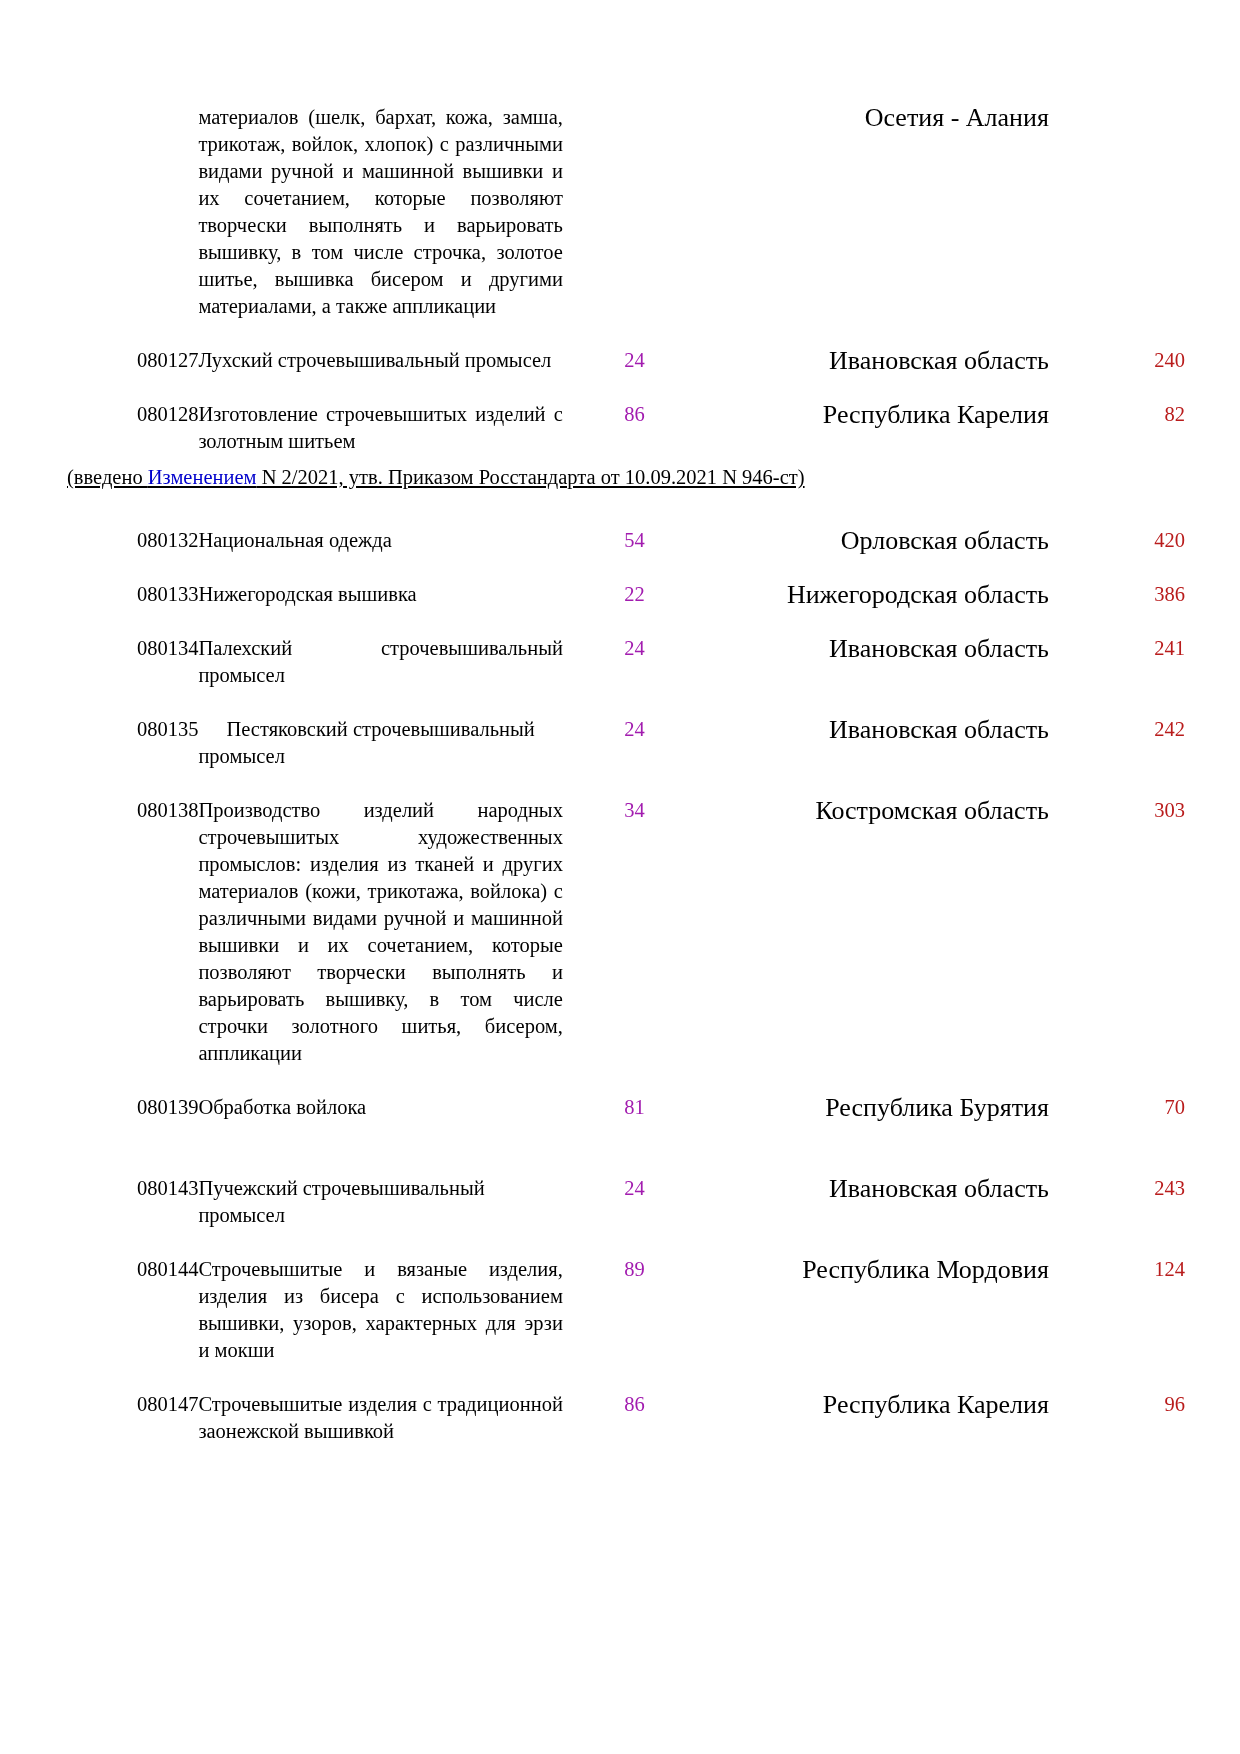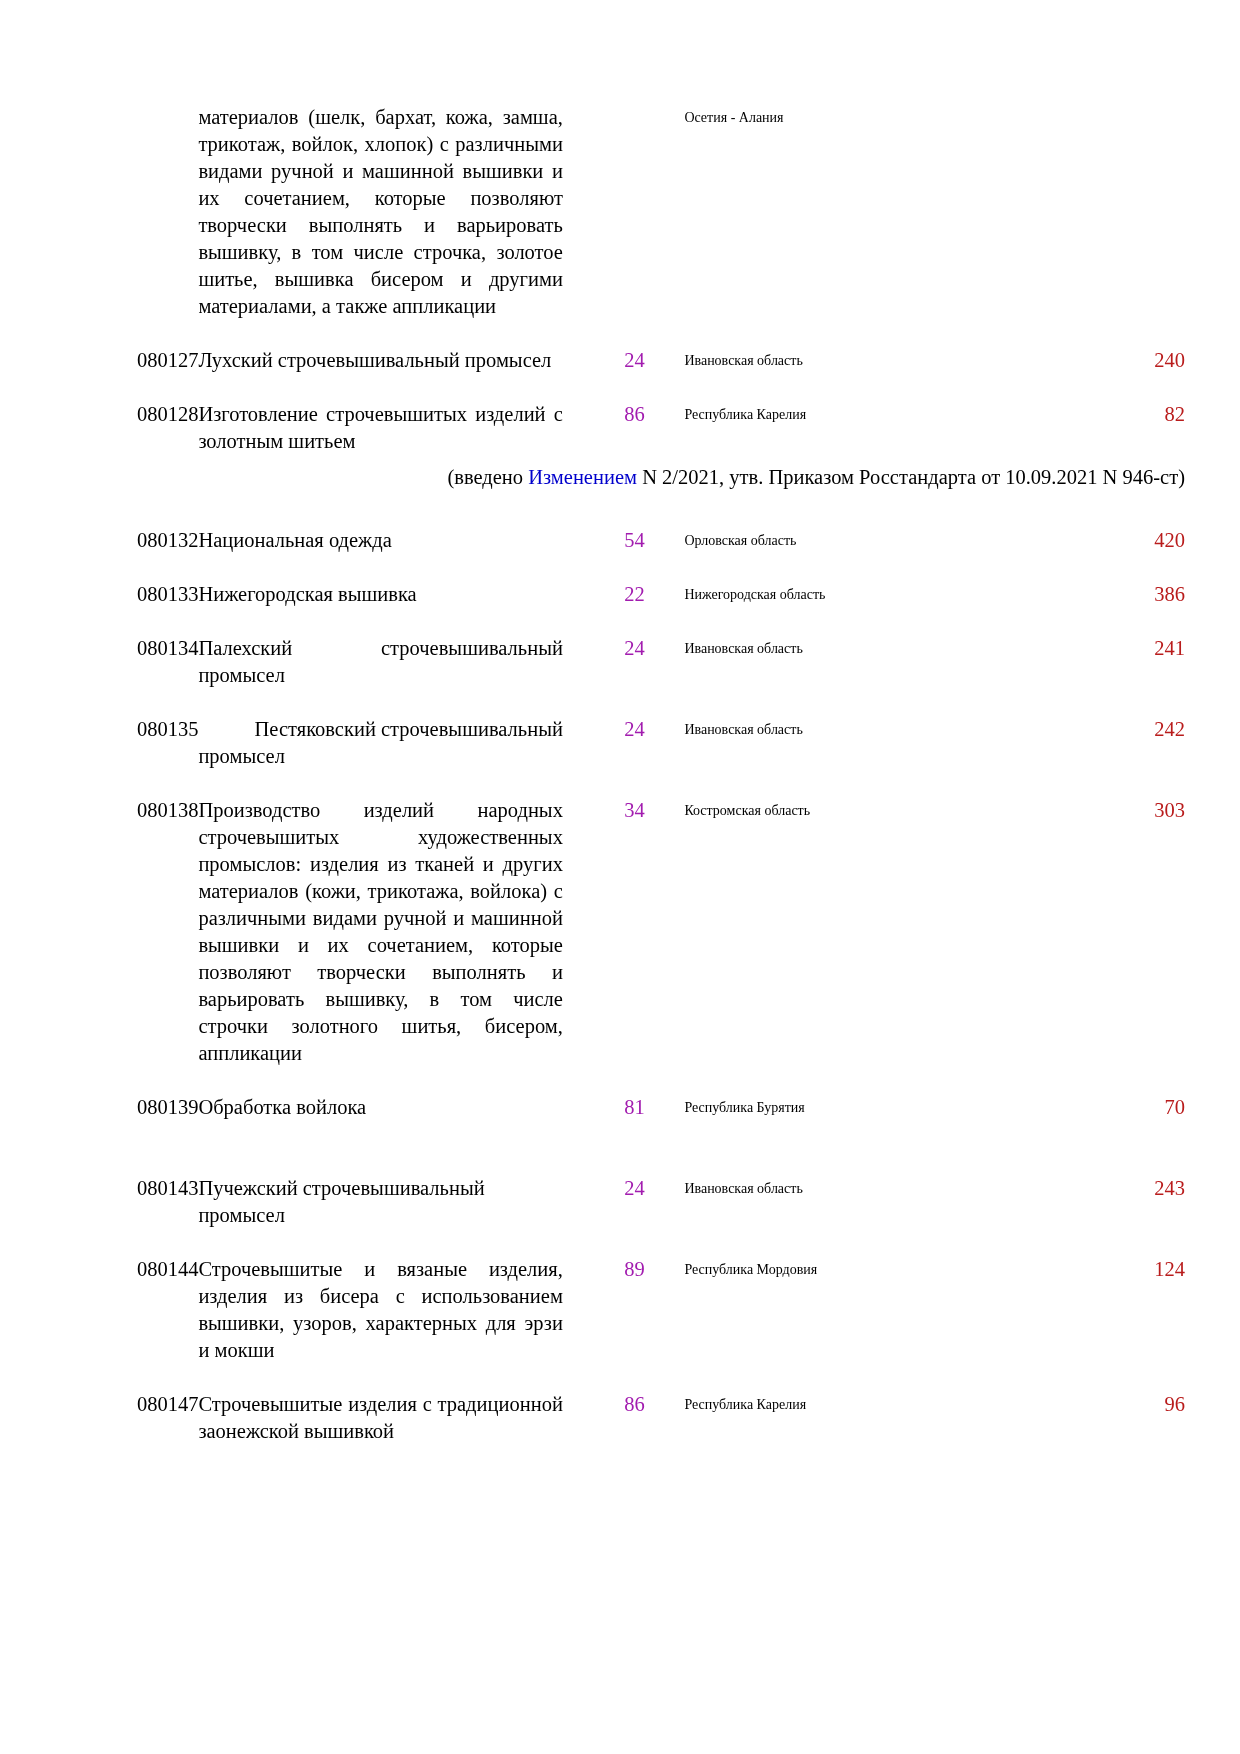--- a/index.html
+++ b/index.html
@@ -56,39 +56,40 @@
     line-height: 27px;
     hyphens: none;
   }
   .cell-reg {
     text-align: center;
     font-size: 20.5px;
     line-height: 27px;
     color: #a21caf;
   }
   .cell-region {
-    text-align: left;
-    font-size: 14px;
+    text-align: right;
+    font-size: 26px;
     line-height: 27px;
     padding-left: 16px;
     white-space: nowrap;
   }
   .cell-id {
     text-align: right;
     font-size: 20.5px;
     line-height: 27px;
     color: #b91c1c;
     padding-right: 8px;
   }
   .note {
     font-size: 20.5px;
     line-height: 27px;
-    text-align: right;
+    text-align: left;
     padding-left: 12px;
     margin: 9px 0 9px 0;
+    text-decoration: underline;
   }
   .link {
     color: #0000cc;
   }
   
   .cont-text {
     text-align: justify;
     text-align-last: left;
     font-size: 20.5px;
     line-height: 27px;
@@ -199,21 +200,21 @@
         <td class="cell-region">Ивановская область</td>
         <td class="cell-id">241</td>
       </tr>
 
       <tr class="row-spacer">
         <td colspan="6"></td>
       </tr>
 
       <tr>
         <td class="cell-code">080135</td>
-        <td class="cell-name" style="text-align:right;">Пестяковский строчевышивальный промысел</td>
+        <td class="cell-name" style="text-align:center;">Пестяковский строчевышивальный промысел</td>
         <td></td>
         <td class="cell-reg">24</td>
         <td class="cell-region">Ивановская область</td>
         <td class="cell-id">242</td>
       </tr>
 
       <tr class="row-spacer">
         <td colspan="6"></td>
       </tr>
 

